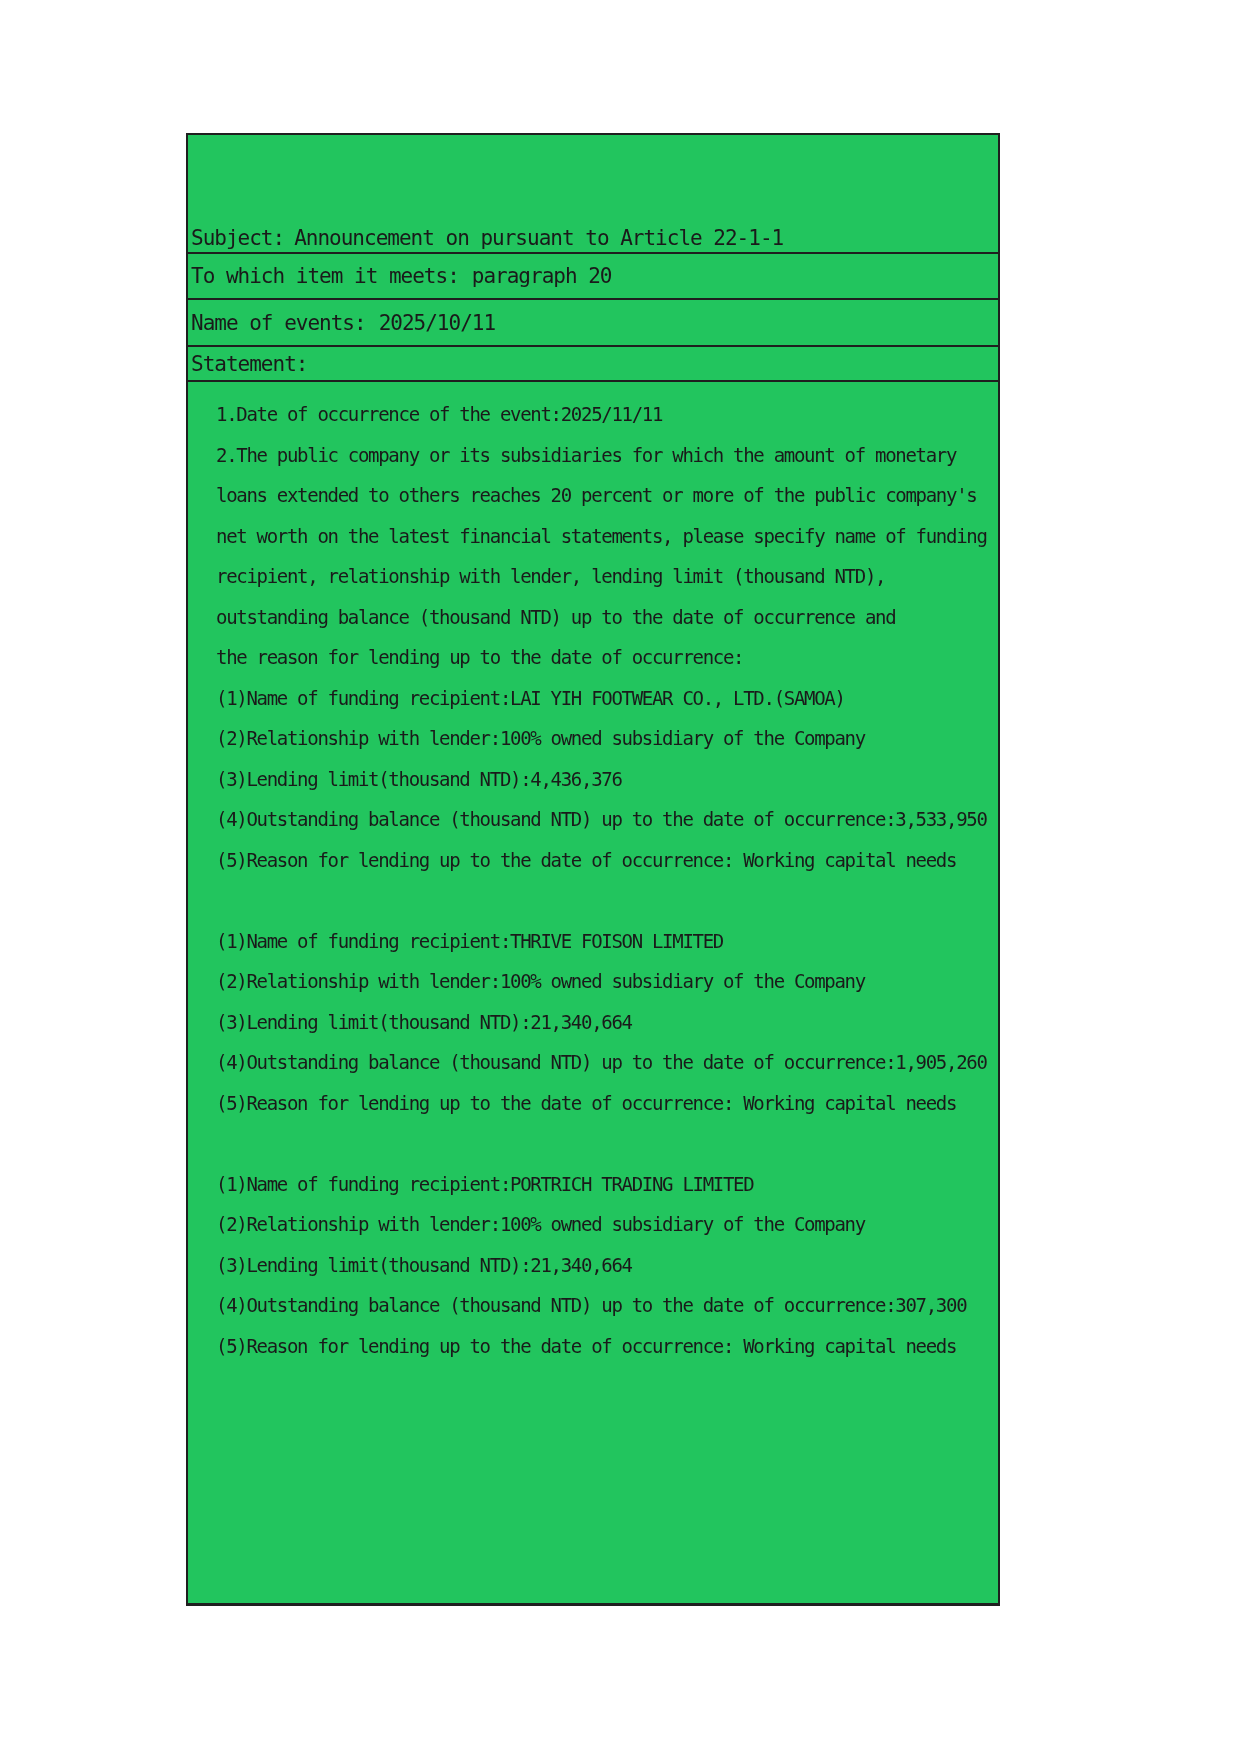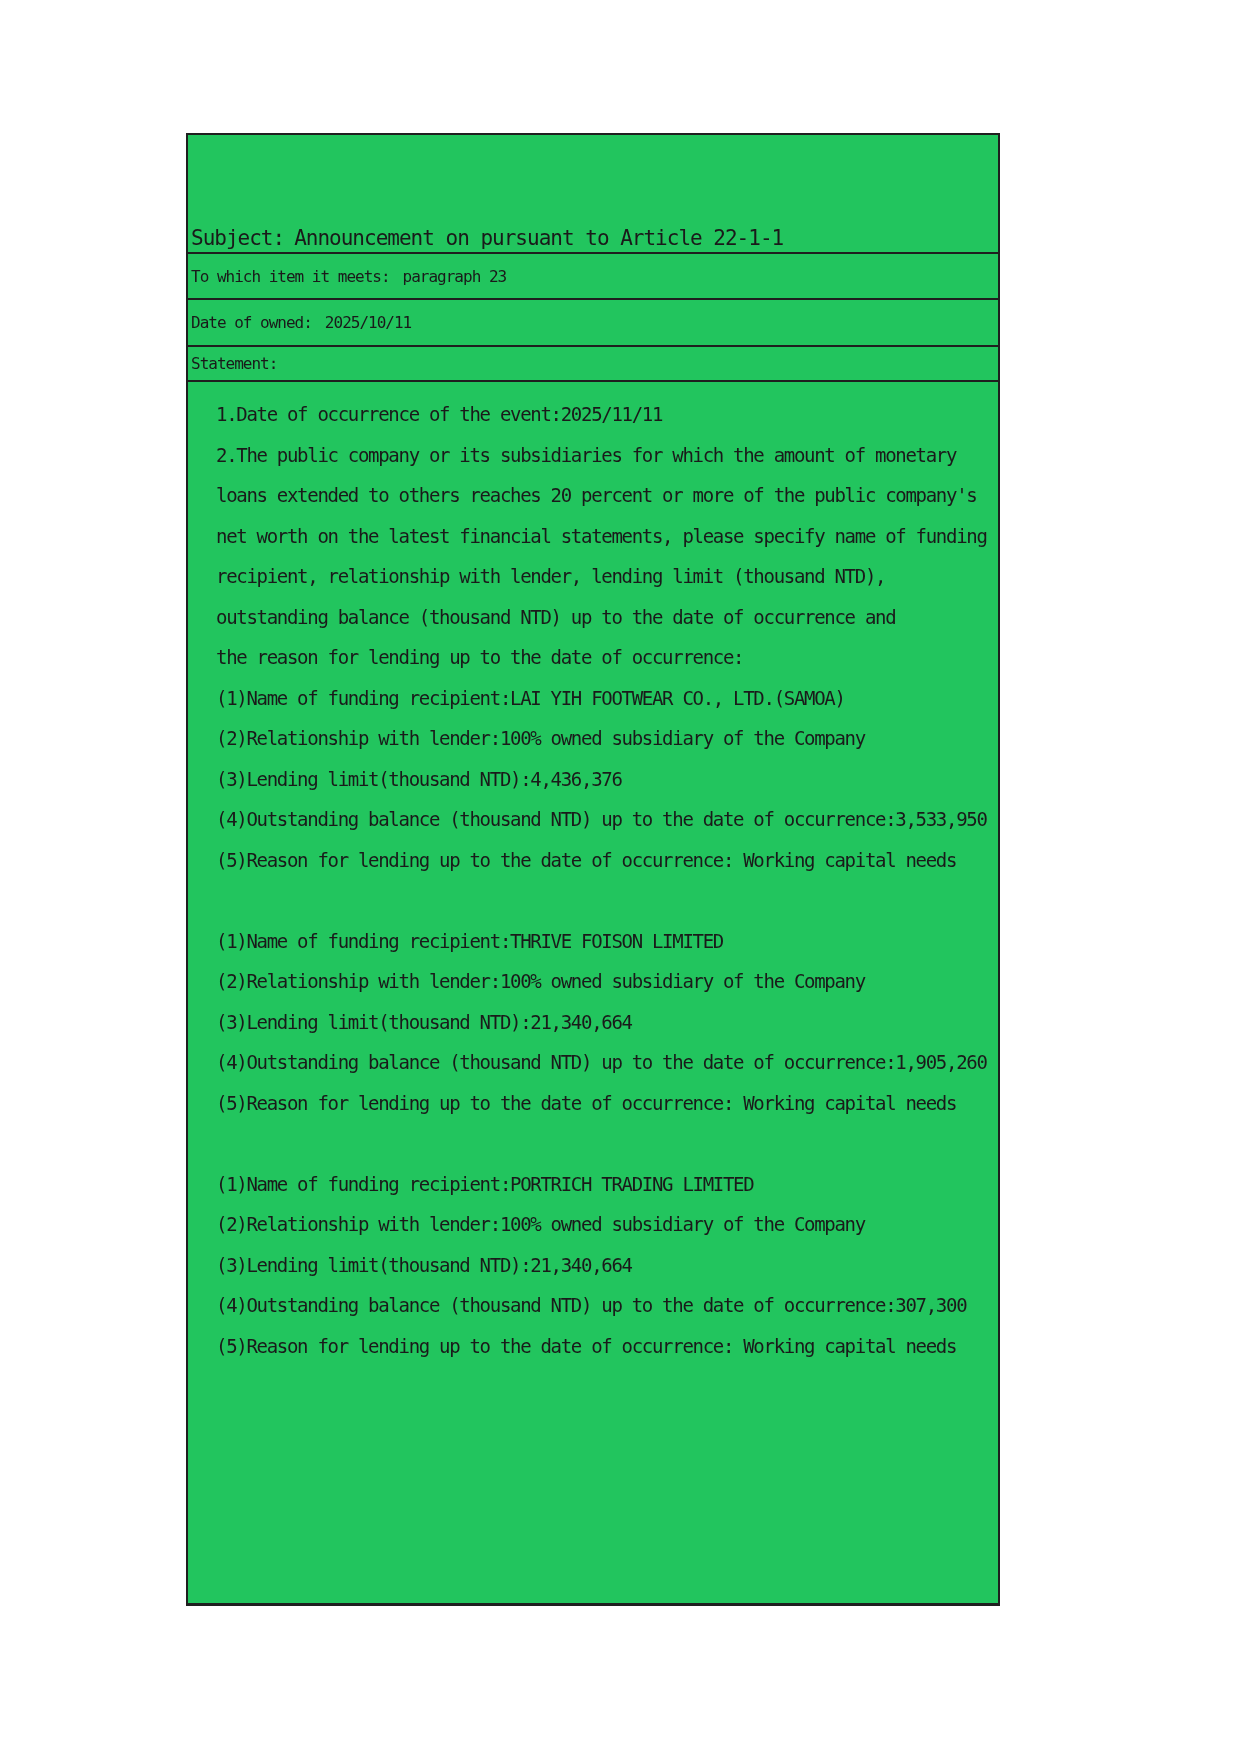--- a/index.html
+++ b/index.html
@@ -42,21 +42,21 @@
     line-height: 38px;
   }
   .subject-first { display: block; }
   .subject-label { display: inline; }
   .subject-line0 { display: inline; margin-left: 10px; }
   .row-single {
     height: 46px;
     display: flex;
     align-items: center;
     padding-left: 3px;
-    font-size: 16px;
+    font-size: 21px;
     letter-spacing: -1px;
   }
   .row-meets { height: 46px; }
   .row-date { height: 47px; }
   .row-statement { height: 35px; }
   .row-value { margin-left: 13px; }
   .row-body {
     height: 1221px;
     border-bottom: none;
     padding: 12px 2px 0 28px;
@@ -78,25 +78,25 @@
   <div class="doc">
 
     <div class="doc-row row-subject">
       <span class="subject-first"><span class="subject-label">Subject:</span><span class="subject-line0">Announcement on pursuant to Article 22-1-1</span></span>
       
       
     </div>
 
     <div class="doc-row row-single row-meets">
       <span>To which item it meets:</span>
-      <span class="row-value">paragraph 23</span>
+      <span class="row-value">paragraph 20</span>
     </div>
 
     <div class="doc-row row-single row-date">
-      <span>Date of owned:</span>
+      <span>Name of events:</span>
       <span class="row-value">2025/10/11</span>
     </div>
 
     <div class="doc-row row-single row-statement">
       <span>Statement:</span>
     </div>
 
     <div class="doc-row row-body"><div class="statement-line">1.Date of occurrence of the event:2025/11/11</div><div class="statement-line">2.The public company or its subsidiaries for which the amount of monetary</div><div class="statement-line">loans extended to others reaches 20 percent or more of the public company's</div><div class="statement-line">net worth on the latest financial statements, please specify name of funding</div><div class="statement-line">recipient, relationship with lender, lending limit (thousand NTD),</div><div class="statement-line">outstanding balance (thousand NTD) up to the date of occurrence and</div><div class="statement-line">the reason for lending up to the date of occurrence:</div><div class="statement-line">(1)Name of funding recipient:LAI YIH FOOTWEAR CO., LTD.(SAMOA)</div><div class="statement-line">(2)Relationship with lender:100% owned subsidiary of the Company</div><div class="statement-line">(3)Lending limit(thousand NTD):4,436,376</div><div class="statement-line">(4)Outstanding balance (thousand NTD) up to the date of occurrence:3,533,950</div><div class="statement-line">(5)Reason for lending up to the date of occurrence: Working capital needs</div><div class="statement-line"></div><div class="statement-line">(1)Name of funding recipient:THRIVE FOISON LIMITED</div><div class="statement-line">(2)Relationship with lender:100% owned subsidiary of the Company</div><div class="statement-line">(3)Lending limit(thousand NTD):21,340,664</div><div class="statement-line">(4)Outstanding balance (thousand NTD) up to the date of occurrence:1,905,260</div><div class="statement-line">(5)Reason for lending up to the date of occurrence: Working capital needs</div><div class="statement-line"></div><div class="statement-line">(1)Name of funding recipient:PORTRICH TRADING LIMITED</div><div class="statement-line">(2)Relationship with lender:100% owned subsidiary of the Company</div><div class="statement-line">(3)Lending limit(thousand NTD):21,340,664</div><div class="statement-line">(4)Outstanding balance (thousand NTD) up to the date of occurrence:307,300</div><div class="statement-line">(5)Reason for lending up to the date of occurrence: Working capital needs</div></div>
 
   </div>

